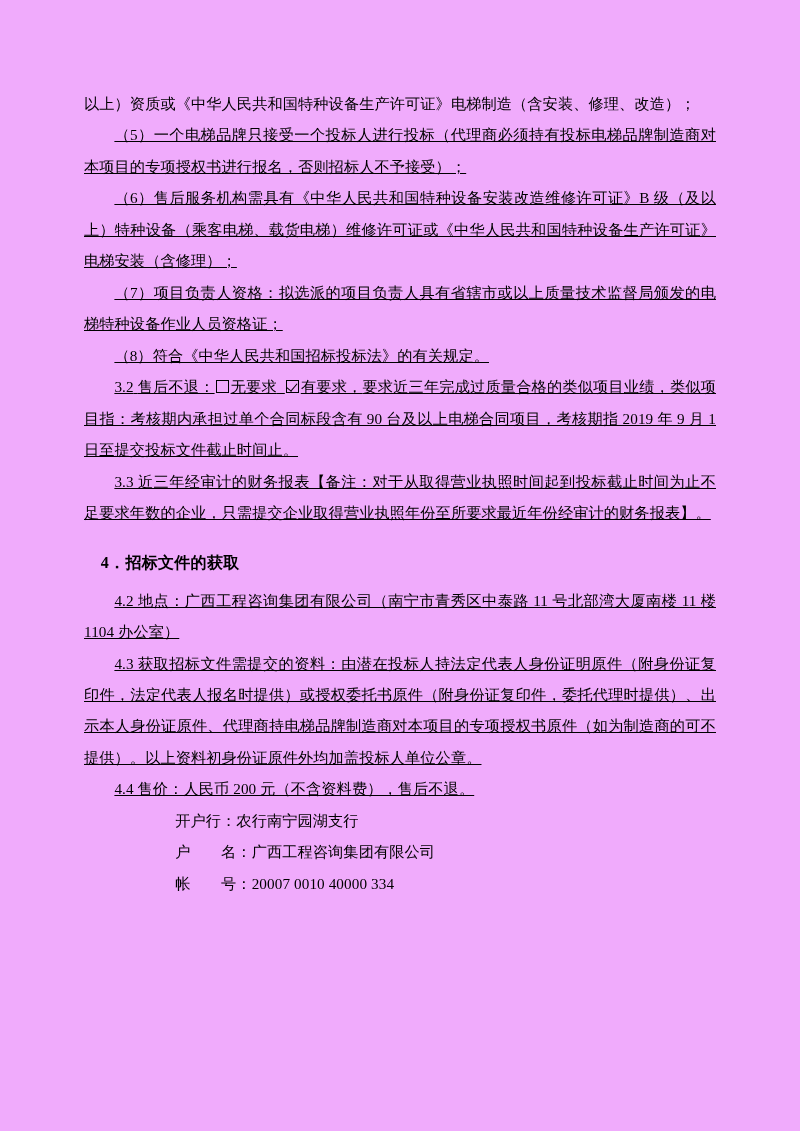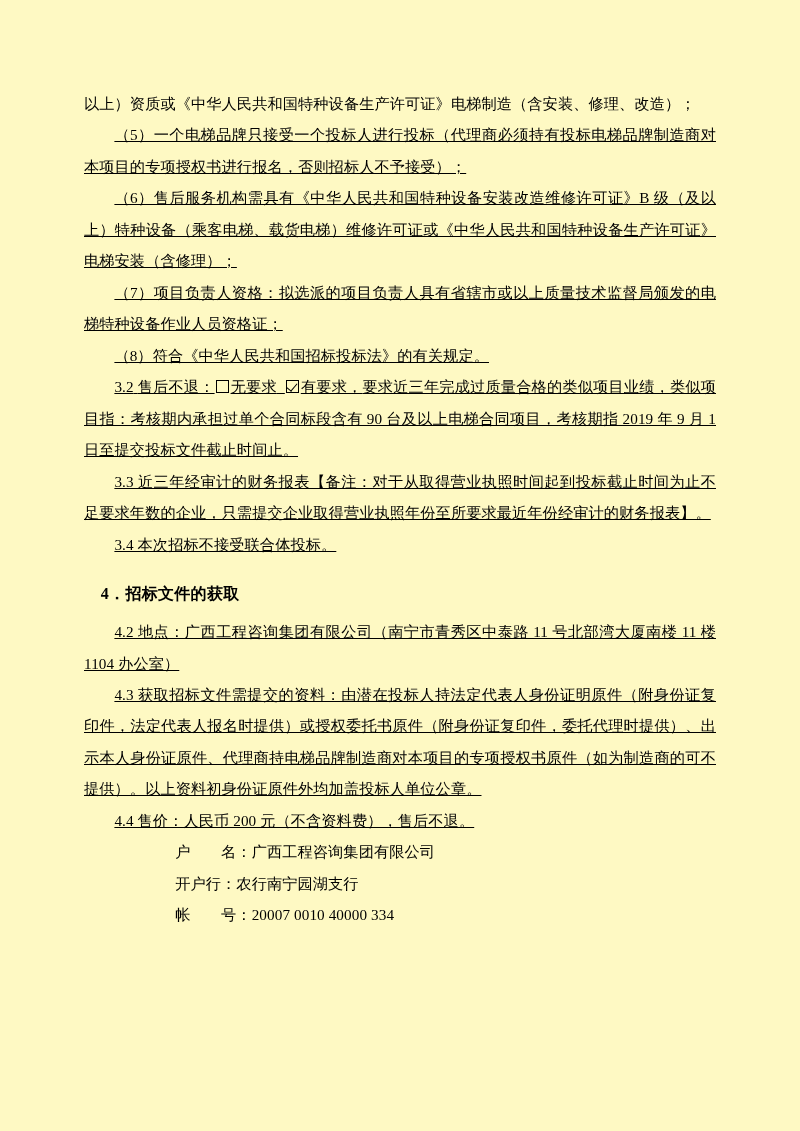--- a/index.html
+++ b/index.html
@@ -13,21 +13,21 @@
     font-family: "Liberation Serif", "DejaVu Serif", serif;
     color: #000000;
     position: relative;
     overflow: hidden;
   }
   .page {
     box-sizing: border-box;
     width: 800px;
     height: 1131px;
     padding: 88px 84px 40px 84px;
-    background: #fef9c3;
+    background: #f0abfc;
   }
   p {
     margin: 0;
     font-size: 15.2px;
     line-height: 2.07;
     text-align: justify;
     text-justify: inter-ideograph;
     letter-spacing: 0.1px;
   }
   .indent {
@@ -83,25 +83,24 @@
 
   <p class="noindent">以上）资质或《中华人民共和国特种设备生产许可证》电梯制造（含安装、修理、改造）；</p>
   <p class="indent">（5）一个电梯品牌只接受一个投标人进行投标（代理商必须持有投标电梯品牌制造商对本项目的专项授权书进行报名，否则招标人不予接受）；</p>
   <p class="indent">（6）售后服务机构需具有《中华人民共和国特种设备安装改造维修许可证》B 级（及以上）特种设备（乘客电梯、载货电梯）维修许可证或《中华人民共和国特种设备生产许可证》电梯安装（含修理）；</p>
   <p class="indent">（7）项目负责人资格：拟选派的项目负责人具有省辖市或以上质量技术监督局颁发的电梯特种设备作业人员资格证；</p>
   <p class="indent">（8）符合《中华人民共和国招标投标法》的有关规定。</p>
 
   <p class="indent"><span>3.2</span>&nbsp;<span>售后不退：</span><span class="cb"></span><span>无要求</span>&nbsp;&nbsp;<span class="cb checked"></span><span>有要求，</span><span>要求近三年完成过质量合格的类似项目业绩，类似项目指：考核期内承担过单个合同标段含有 90 台及以上电梯合同项目，考核期指 2019 年 9 月 1 日至提交投标文件截止时间止。</span></p>
 
   <p class="indent">3.3 近三年经审计的财务报表【备注：对于从取得营业执照时间起到投标截止时间为止不足要求年数的企业，只需提交企业取得营业执照年份至所要求最近年份经审计的财务报表】。</p>
-  <p class="indent">3.4 本次招标不接受联合体投标。</p>
 
   <h2 class="section">4．招标文件的获取</h2>
 
   <p class="indent">4.2 地点：广西工程咨询集团有限公司（南宁市青秀区中泰路 11 号北部湾大厦南楼 11 楼 1104 办公室）</p>
   <p class="indent">4.3 获取招标文件需提交的资料：由潜在投标人持法定代表人身份证明原件（附身份证复印件，法定代表人报名时提供）或授权委托书原件（附身份证复印件，委托代理时提供）、出示本人身份证原件、代理商持电梯品牌制造商对本项目的专项授权书原件（如为制造商的可不提供）。以上资料初身份证原件外均加盖投标人单位公章。</p>
   <p class="indent">4.4 售价：人民币 200 元（不含资料费），售后不退。</p>
 
+  <p class="acct-line"><span class="acct-label">开户行：</span><span>农行南宁园湖支行</span></p>
   <p class="acct-line"><span class="acct-label">户　　名：</span><span>广西工程咨询集团有限公司</span></p>
-  <p class="acct-line"><span class="acct-label">开户行：</span><span>农行南宁园湖支行</span></p>
   <p class="acct-line"><span class="acct-label">帐　　号：</span><span>20007 0010 40000 334</span></p>
 
 </div>
 
 </body></html>

